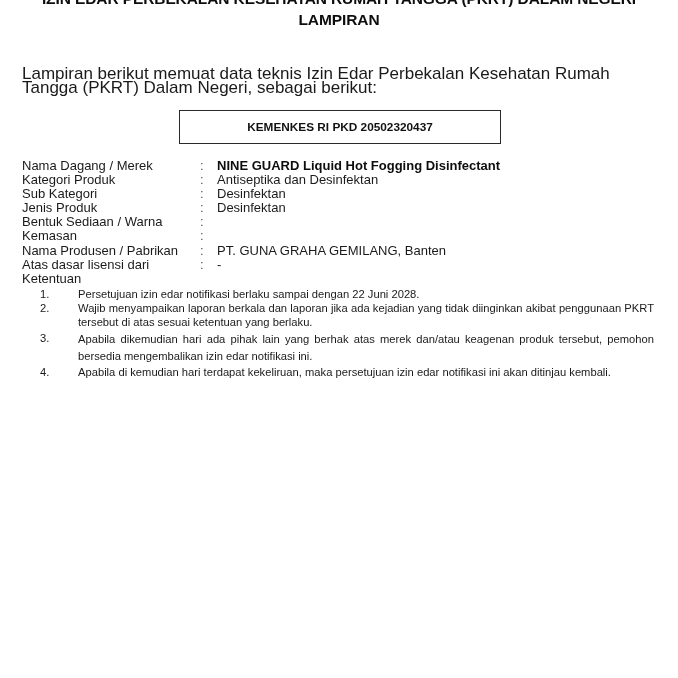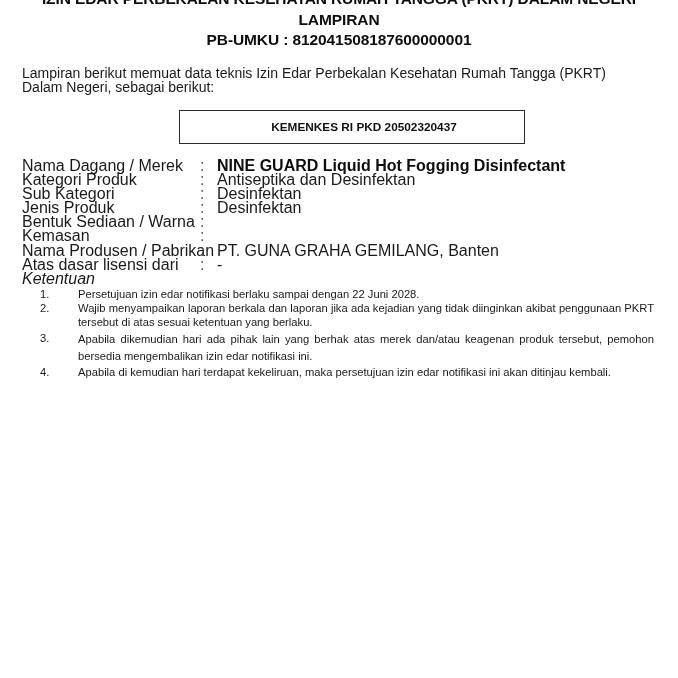--- a/index.html
+++ b/index.html
@@ -27,63 +27,61 @@
       letter-spacing: -0.1px;
       color: #0d0d0d;
     }
     .title-line { display: block; white-space: nowrap; text-align: center; }
 
     .intro {
       position: absolute;
       left: 22px;
       top: 67px;
       width: 620px;
-      font-size: 14px;
+      font-size: 17px;
       line-height: 13.5px;
       color: #1a1a1a;
     }
 
     .reg-box {
       position: absolute;
       left: 179px;
       top: 110px;
       width: 320px;
       height: 32px;
       border: 1.5px solid #2a2a2a;
       display: flex;
       align-items: center;
       justify-content: center;
       font-weight: bold;
       font-size: 11.8px;
       color: #111;
-      padding-left: 24px;
     }
 
     .details {
       position: absolute;
       left: 22px;
       top: 159px;
       width: 640px;
-      font-size: 16px;
+      font-size: 13px;
       line-height: 14.1px;
       color: #1a1a1a;
     }
     .detail-row {
       display: flex;
       height: 14.1px;
       white-space: nowrap;
     }
     .detail-label { width: 178px; }
     .detail-colon { width: 17px; color: #555; }
     .detail-value { flex: 1; }
     .detail-value.bold { font-weight: bold; color: #0d0d0d; }
 
     .ketentuan-label {
       height: 14.1px;
-      font-style: italic;
     }
 
     .terms {
       position: absolute;
       left: 40px;
       top: 287px;
       width: 614px;
       font-size: 11.2px;
       color: #1a1a1a;
     }
@@ -104,21 +102,20 @@
     .term.t3 .term-text { line-height: 17px; }
     .term.t3 { margin-top: 2px; }
     .term.t4 { margin-top: 0px; }
   </style>
 </head>
 <body>
 
 <div class="title-block">
   <span class="title-line">IZIN EDAR PERBEKALAN KESEHATAN RUMAH TANGGA (PKRT) DALAM NEGERI</span>
   <span class="title-line">LAMPIRAN</span>
-  <span class="title-line">PB-UMKU : 812041508187600000001</span>
 </div>
 
 <div class="intro">Lampiran berikut memuat data teknis Izin Edar Perbekalan Kesehatan Rumah Tangga (PKRT) Dalam Negeri, sebagai berikut:</div>
 
 <div class="reg-box">
   <span>KEMENKES RI PKD 20502320437</span>
 </div>
 
 <div class="details">
   <div class="detail-row">

